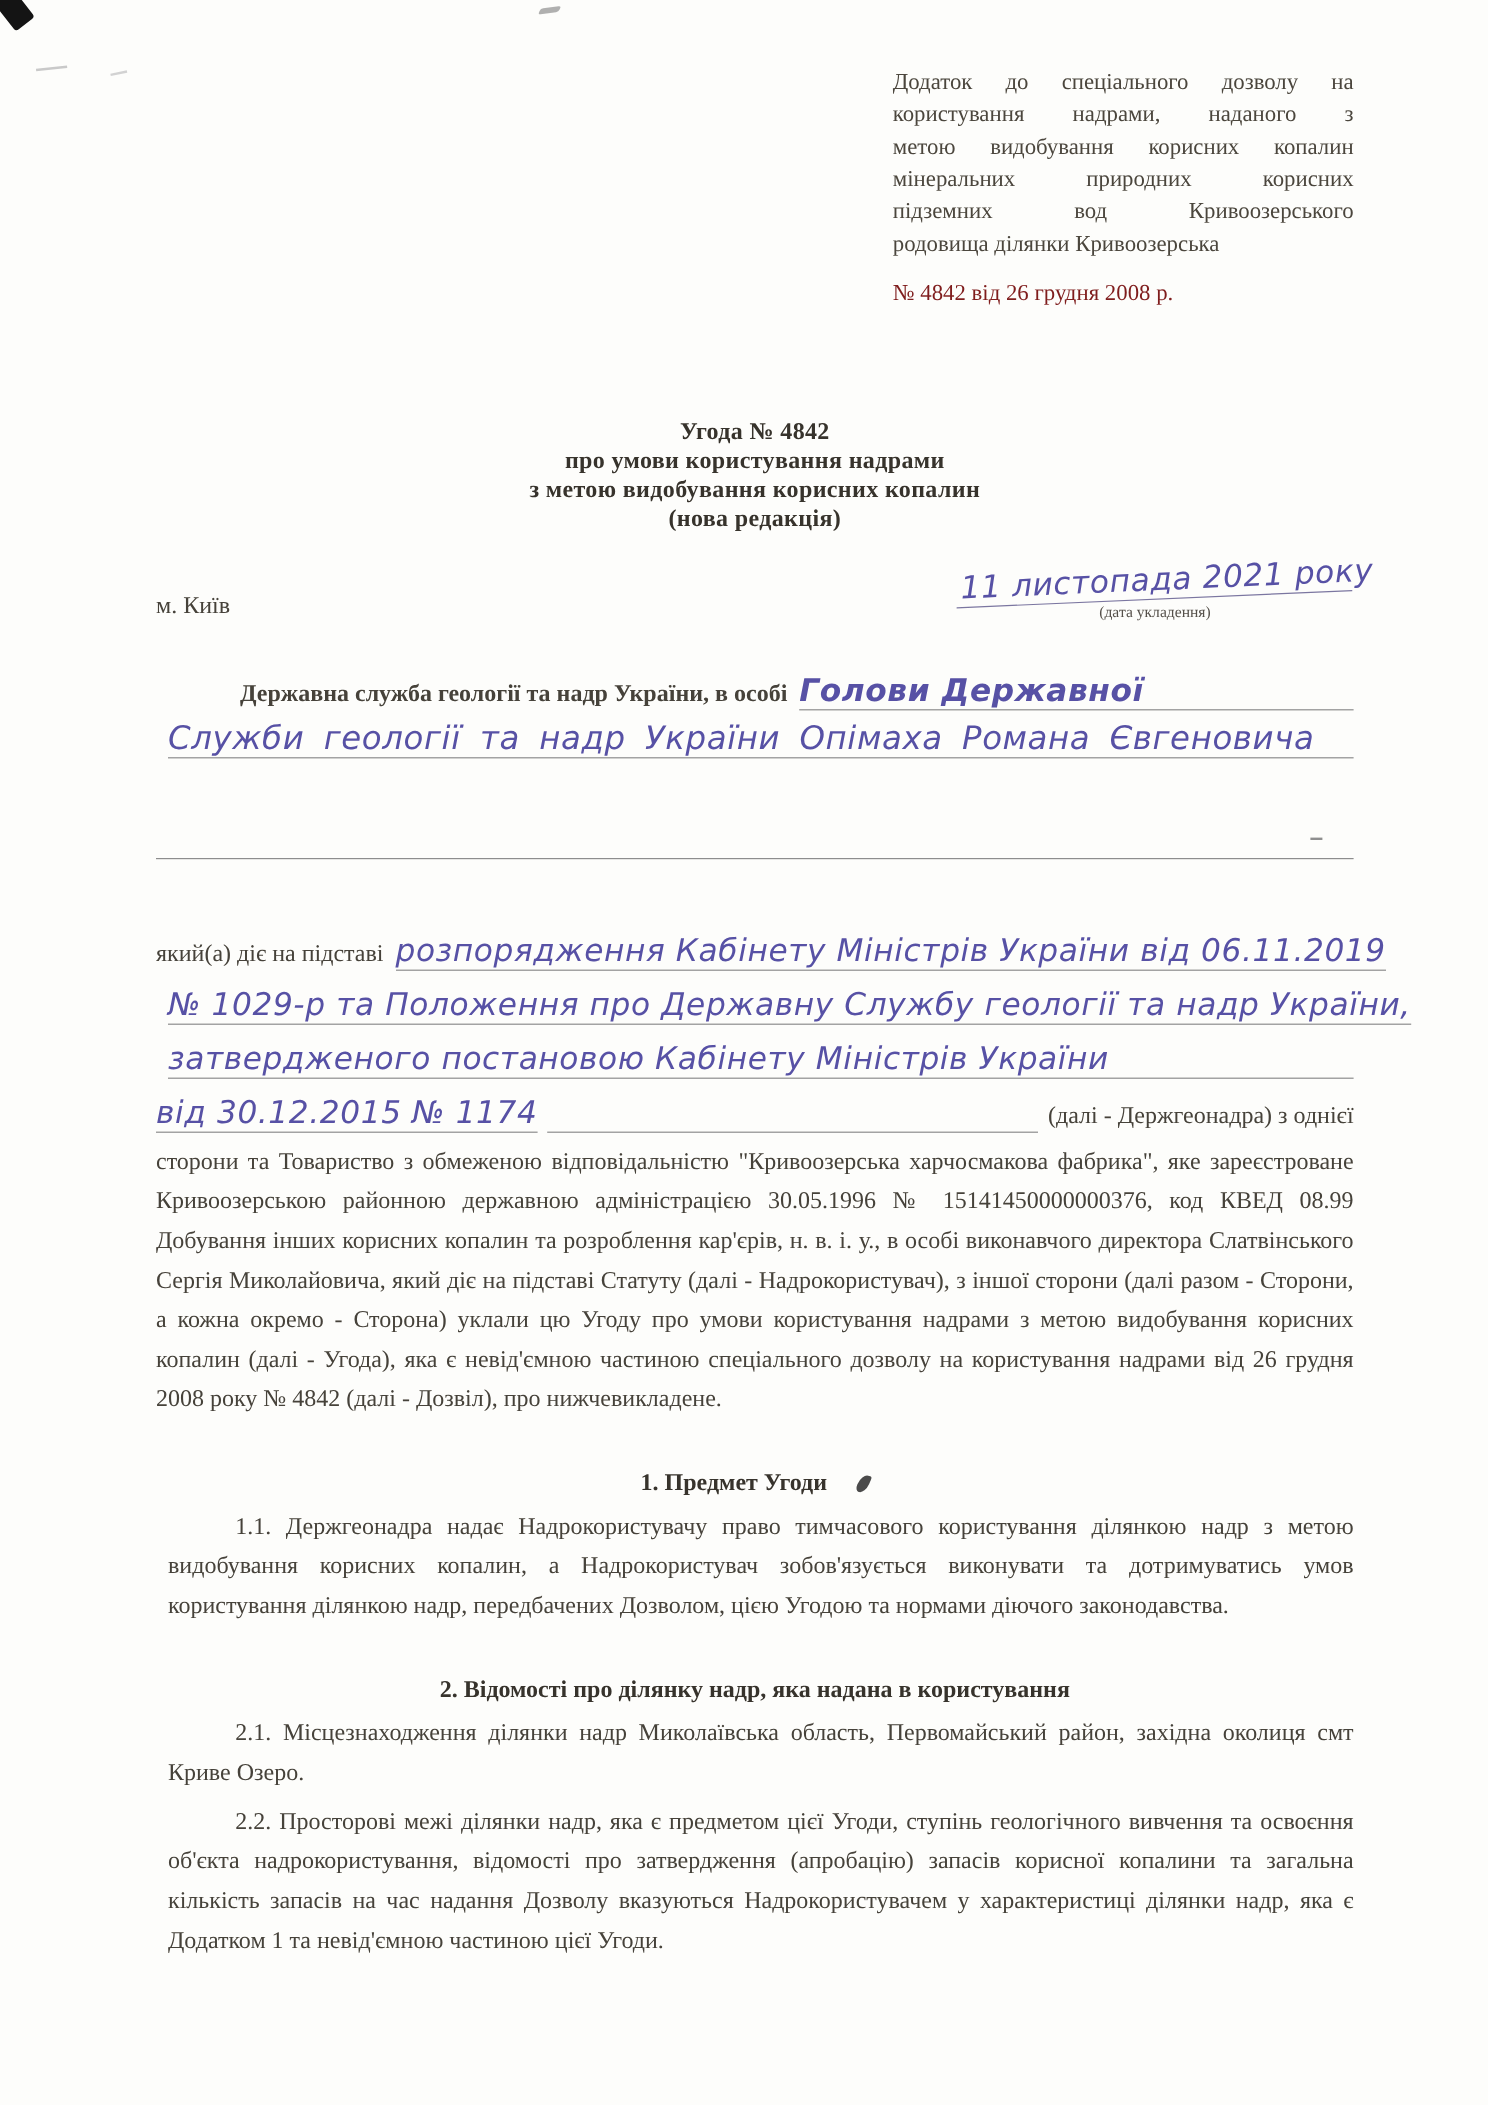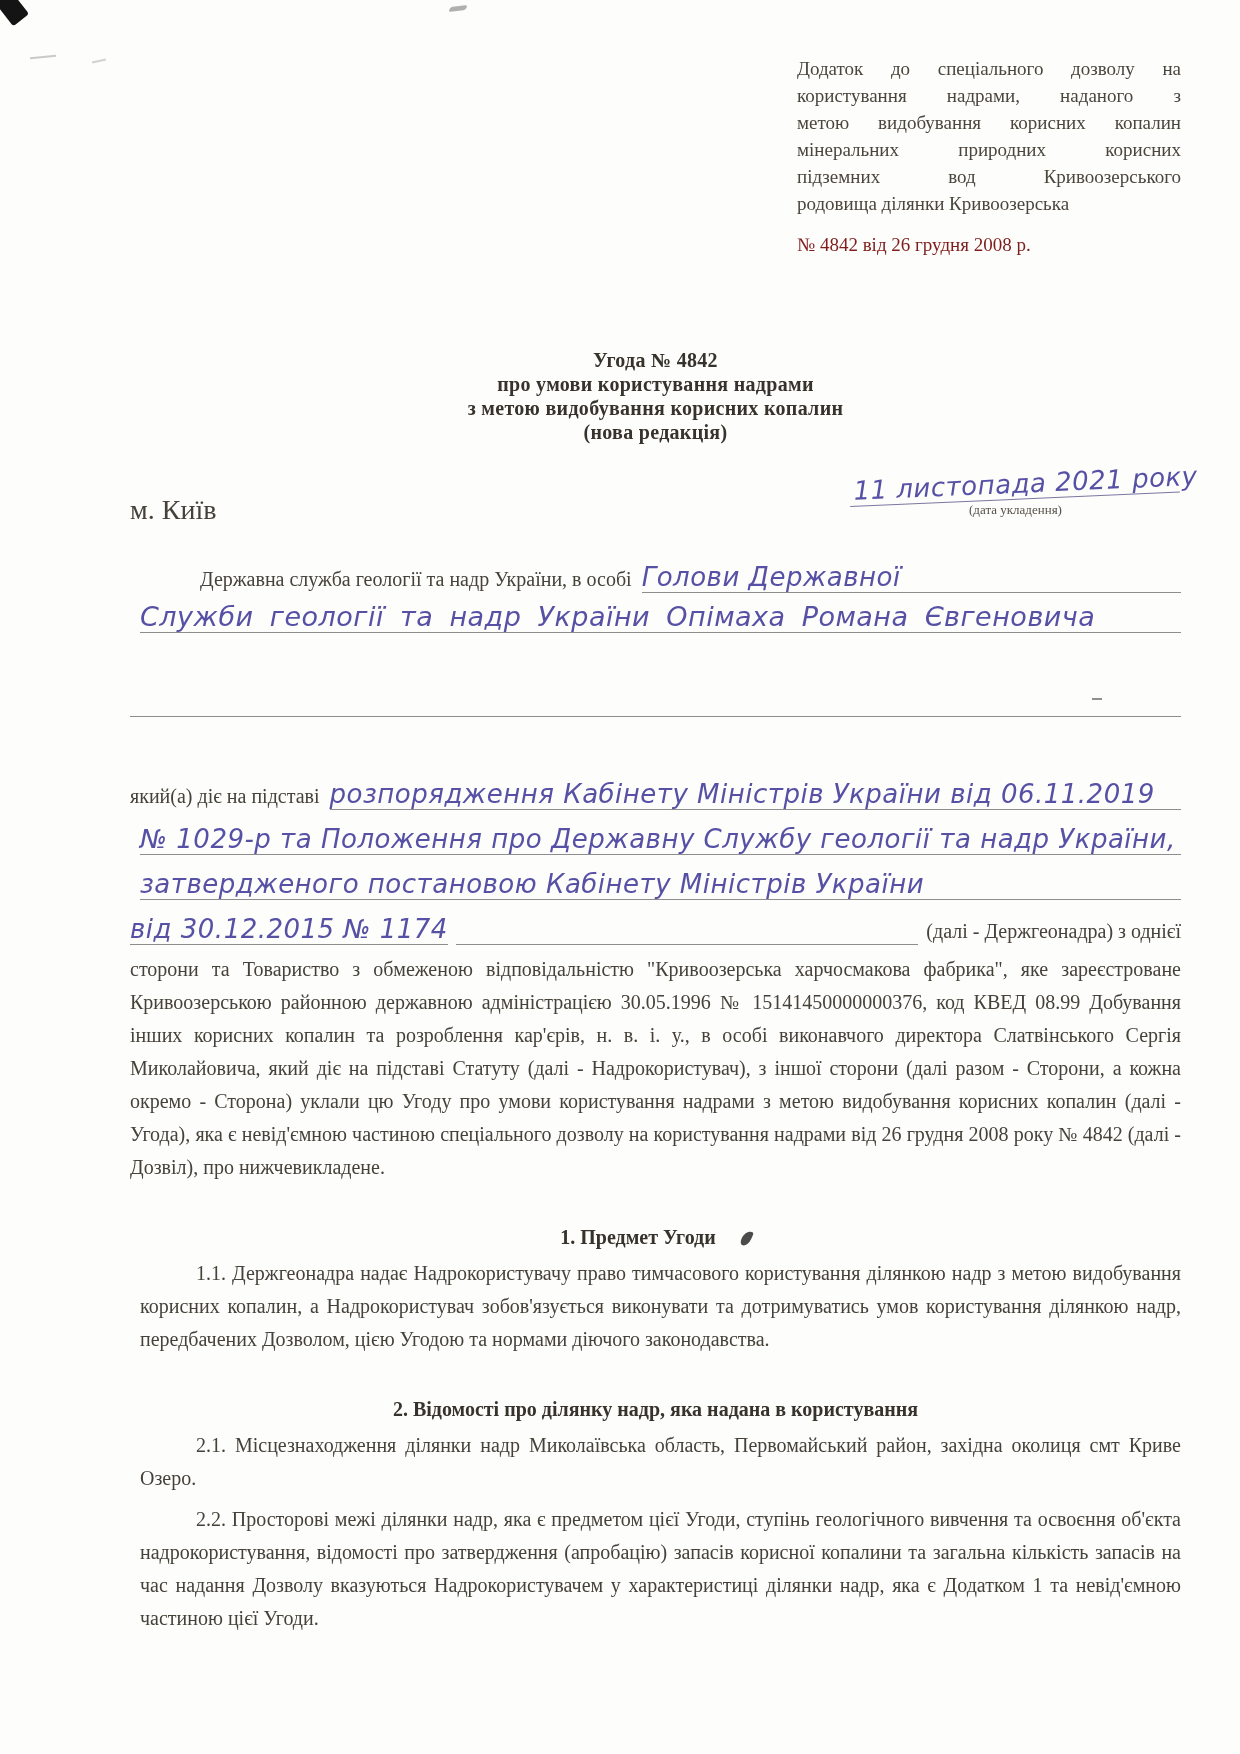--- a/index.html
+++ b/index.html
@@ -6,21 +6,21 @@
   .page {
     position: relative;
     width: 1240px;
     height: 1754px;
     margin: 0 auto;
     background: #fdfdfb;
     overflow: hidden;
     font-family: "Liberation Serif", serif;
     color: #46423a;
     box-sizing: border-box;
-    padding: 0 59px 0 130px;
+    padding: 0 112px 0 130px;
   }
 
   
   .art { position: absolute; pointer-events: none; }
   .corner-mark { left: -16px; top: -8px; width: 46px; height: 20px; background: #141414; transform: rotate(52deg); border-radius: 3px; }
   .top-fleck { left: 450px; top: 6px; width: 16px; height: 5px; background: #9c9c9c; transform: skewX(-30deg) rotate(-8deg); border-radius: 2px; opacity: .8; }
   .pencil-a { left: 30px; top: 56px; width: 26px; height: 2px; background: #c9c9c9; transform: rotate(-6deg); }
   .pencil-b { left: 92px; top: 60px; width: 14px; height: 2px; background: #d2d2d2; transform: rotate(-12deg); }
   .edge-tick { left: 1092px; top: 698px; width: 10px; height: 2px; background: #8f8f8f; }
 
@@ -28,39 +28,39 @@
   .header-ref { margin: 55px 0 0 auto; width: 384px; font-size: 19px; line-height: 27px; color: #4b463d; }
   .header-ref .jl { text-align: justify; text-align-last: justify; }
   .header-ref .jl:last-child { text-align-last: left; }
   .ref-number { margin-top: 14px; font-size: 19px; color: #7f1d1d; }
 
   
   .title-block { margin-top: 90px; text-align: center; font-weight: bold; font-size: 20px; line-height: 24px; color: #37332c; letter-spacing: .3px; }
 
   
   .place-date { margin-top: 32px; display: flex; justify-content: space-between; align-items: flex-start; }
-  .city { font-size: 28px; padding-top: 18px; }
+  .city { font-size: 20px; padding-top: 18px; }
   .date-area { width: 330px; text-align: center; transform: rotate(-2.5deg); transform-origin: left bottom; }
   .date-line { display: block; border-bottom: 1.5px solid #7b76a0; padding: 0 4px 0 4px; white-space: nowrap; }
   .date-caption { display: block; font-size: 13px; color: #55504a; margin-top: 2px; transform: rotate(2.5deg); }
 
   
   .hw {
     font-family: "DejaVu Sans", cursive;
     font-style: italic;
     color: #5751a5;
     font-size: 26px;
     letter-spacing: .5px;
     white-space: nowrap;
   }
   .line-row { display: flex; align-items: baseline; margin-top: 10px; }
   .line-row .print { font-size: 20px; white-space: nowrap; }
   .fill { flex: 1 1 auto; margin-left: 10px; }
   .u { border-bottom: 1.5px solid #8d8d8d; }
-  .indent70 { padding-left: 70px; }
+  .indent70 { padding-left: 70px; font-weight: bold; }
   .row-parties { margin-top: 36px; }
   .row-name { margin-top: 8px; }
   .row-name .hw { font-size: 27px; word-spacing: 7px; }
   .blank-line { margin-top: 82px; border-bottom: 1.5px solid #8d8d8d; height: 1px; }
   .row-basis { margin-top: 62px; }
   .hw-row { margin-top: 14px; }
   .filler-u { flex: 1 1 auto; border-bottom: 1.5px solid #8d8d8d; align-self: stretch; margin: 0 8px; }
 
   
   .body-par {

